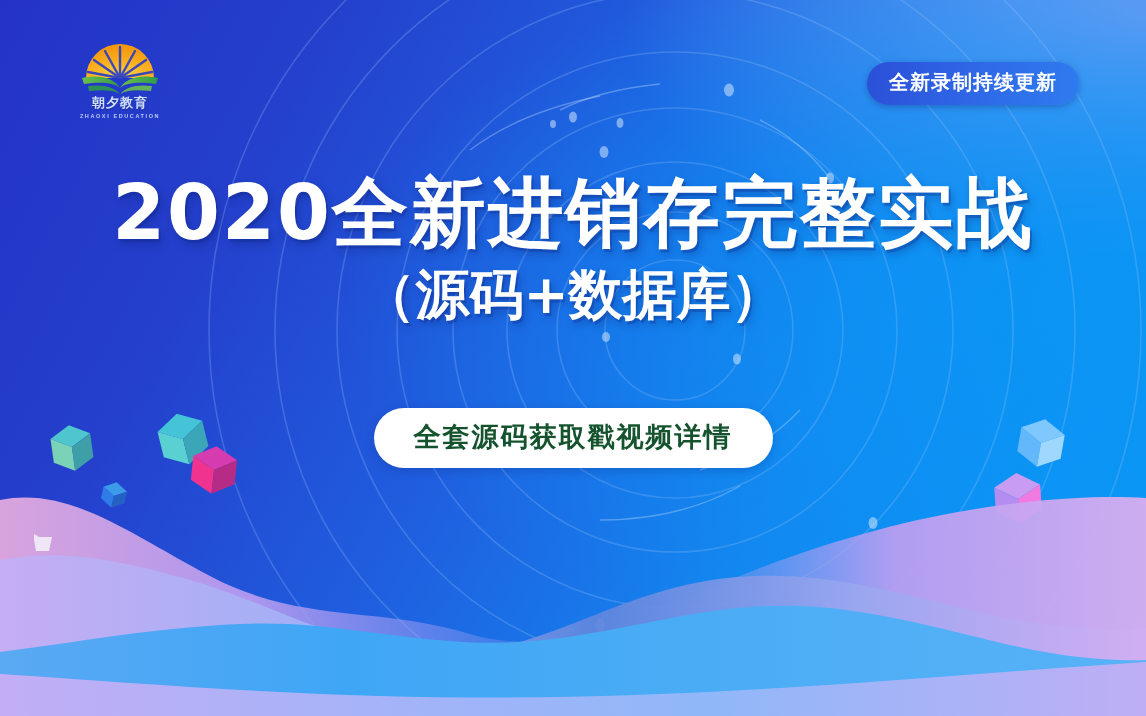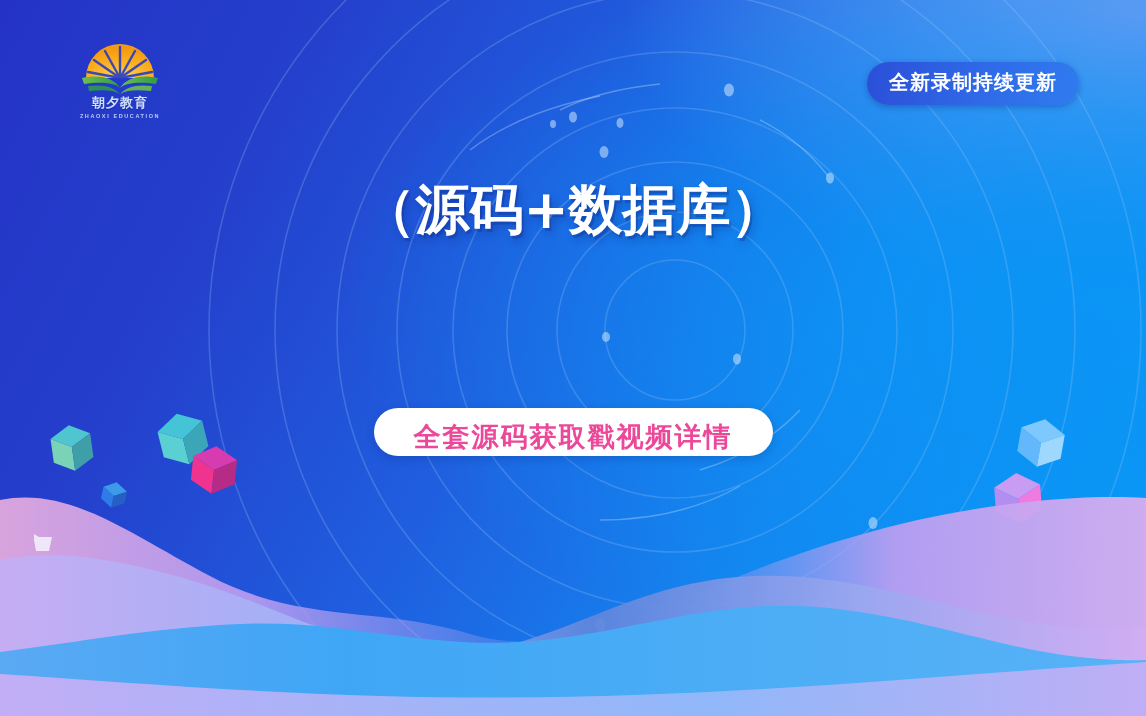--- a/index.html
+++ b/index.html
@@ -69,24 +69,24 @@
       3px 5px 9px rgba(10,30,110,.30);
     font-family:"DejaVu Sans","Liberation Sans",sans-serif;
   }
   #title-1 { font-size:76px; }
   #title-2 { font-size:54px; margin-top:10px; letter-spacing:0px; }
 
   
   #pill-wrap { position:absolute; left:0; right:0; top:408px; text-align:center; }
   #pill {
     display:inline-block;
-    padding:11px 40px 1px;
+    padding:11px 40px 13px;
     border-radius:30px;
     background:#ffffff;
-    color:#ec4899;
+    color:#14532d;
     font-size:27px; font-weight:700; letter-spacing:2px;
     box-shadow:0 3px 10px rgba(10,30,110,.22);
     white-space:nowrap;
     font-family:"DejaVu Sans","Liberation Sans",sans-serif;
   }
 </style>
 </head>
 <body>
 
 <div id="poster">
@@ -161,20 +161,21 @@
       <path d="M8 44 C26 40 40 44 46 54 C40 48 24 48 10 50 Z" fill="url(#leafG)"></path>
       <path d="M84 44 C66 40 52 44 46 54 C52 48 68 48 82 50 Z" fill="url(#leafG)"></path>
       <path d="M14 52 C30 50 40 53 46 60 C38 55 26 56 15 57 Z" fill="#2f9a4c" opacity=".9"></path>
       <path d="M78 52 C62 50 52 53 46 60 C54 55 66 56 77 57 Z" fill="#6cc04a" opacity=".9"></path>
     </svg>
     <div class="logo-text">朝夕教育</div>
     <div class="logo-sub">ZHAOXI  EDUCATION</div>
   </div>
 
   <div id="title-block">
+    <div class="title-line" id="title-1">2020全新进销存完整实战</div>
     <div class="title-line" id="title-2">（源码+数据库）</div>
   </div>
 
   <div id="pill-wrap">
     <span id="pill">全套源码获取戳视频详情</span>
   </div>
 
   <svg class="cube" style="left:44px;  top:418px; width:56px;  height:60px;" viewBox="0 0 56 60">
     <g transform="rotate(-8 28 30)">
       <path d="M8 18 L28 7 L48 18 L28 29 Z" fill="#4fc6cf"></path>

